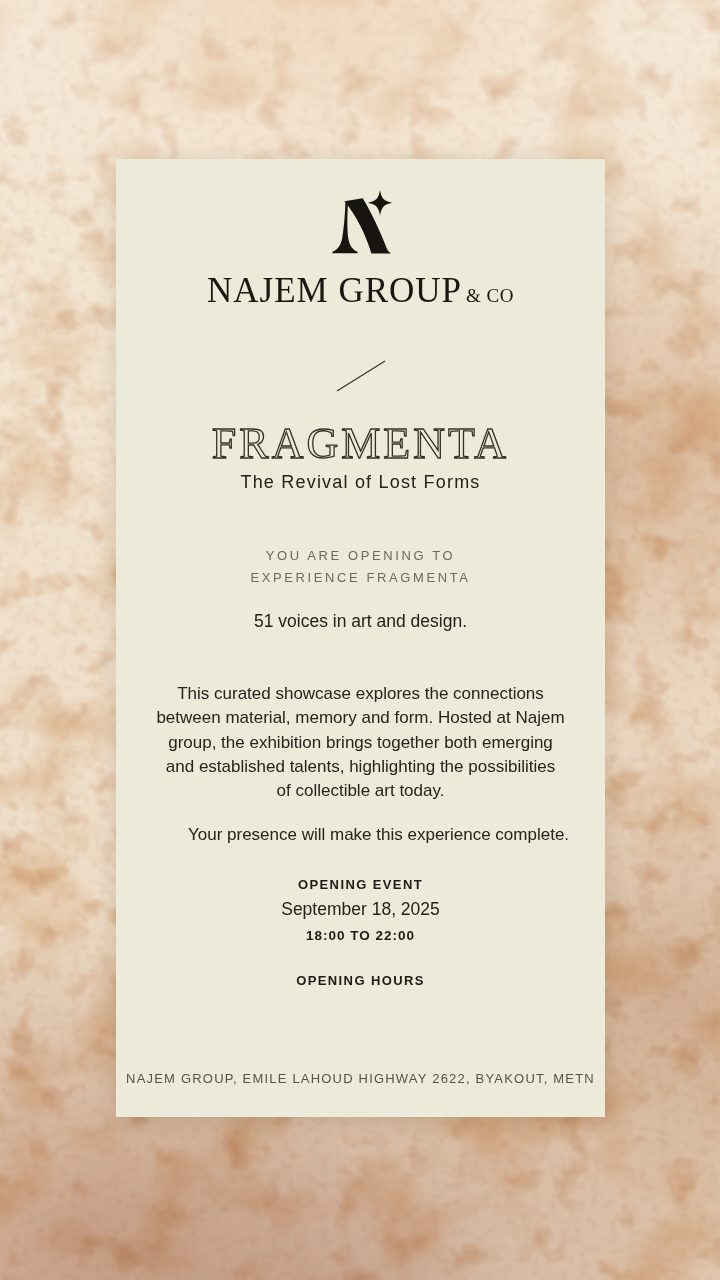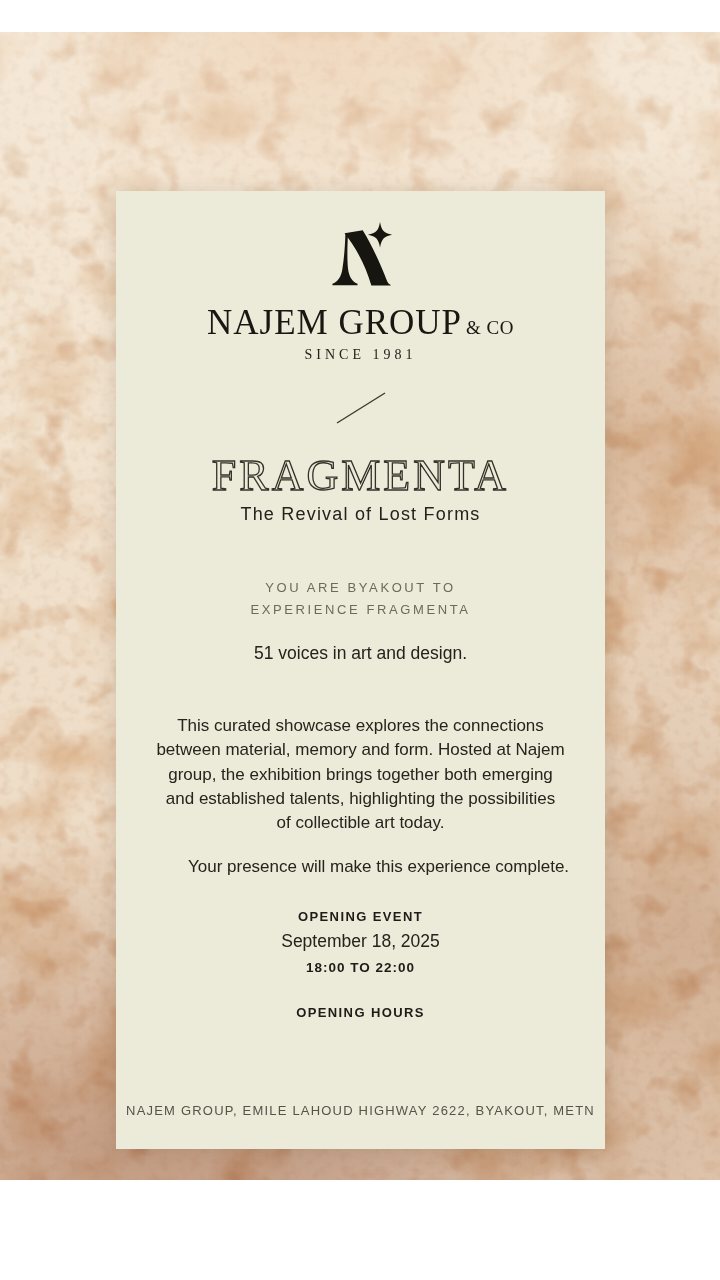--- a/index.html
+++ b/index.html
@@ -1,19 +1,19 @@
 <!DOCTYPE html>
 <html><head>
 <meta charset="utf-8">
 <style>
   * { margin: 0; padding: 0; box-sizing: border-box; }
   html, body { width: 720px; height: 1280px; }
   body { font-family: "Liberation Sans", sans-serif; overflow: hidden; }
 
-  .stage { position: relative; width: 720px; height: 1148px; overflow: hidden; background: #fca5a5; margin-top: 32px; }
+  .stage { position: relative; width: 720px; height: 1280px; overflow: hidden; background: #fca5a5; }
 
   .bg-texture { position: absolute; inset: 0; z-index: 0; display: block; }
 
   .bg-tint {
     position: absolute; inset: 0; z-index: 1; pointer-events: none;
     background:
       radial-gradient(430px 430px at 88% 36%, rgba(168,98,48,0.32), rgba(168,98,48,0) 70%),
       radial-gradient(520px 420px at 94% 78%, rgba(150,85,45,0.30), rgba(150,85,45,0) 72%),
       radial-gradient(620px 440px at 12% 96%, rgba(148,84,52,0.32), rgba(148,84,52,0) 72%),
       radial-gradient(560px 360px at 45% 104%, rgba(140,90,80,0.26), rgba(140,90,80,0) 70%),
@@ -112,34 +112,33 @@
         <path d="M31 13 L52 9.5 C61 24 72 47 80 68 C81 70.5 82.5 72 84.5 73 L84.5 73.5 L62 73.5
                  C55.5 51 44 29 31 13 Z"></path>
 
         <path d="M72 0 C73.8 10 76.5 12.8 86 14.8 C76.5 16.8 73.8 19.6 72 29.6
                  C70.2 19.6 67.5 16.8 58 14.8 C67.5 12.8 70.2 10 72 0 Z"></path>
       </svg>
     </div>
 
     <h1 class="abs brand"><span>NAJEM GROUP</span><span class="brand-suffix">&amp; CO</span></h1>
 
-    <div class="abs since">SINCE 1981</div>
 
     <div class="abs slash">
       <svg viewBox="0 0 54 36" aria-hidden="true">
         <line x1="3" y1="33" x2="51" y2="3" stroke="#3A392F" stroke-width="1.4"></line>
       </svg>
     </div>
 
     <h2 class="abs title">FRAGMENTA</h2>
 
     <div class="abs subtitle">The Revival of Lost Forms</div>
 
     <div class="abs invite">
-      <div class="line">YOU ARE BYAKOUT TO</div>
+      <div class="line">YOU ARE OPENING TO</div>
       <div class="line">EXPERIENCE FRAGMENTA</div>
     </div>
 
     <div class="abs feature">
       <div class="line">51 voices in art and design.</div>
     </div>
 
     <div class="abs description">
       <div class="line">This curated showcase explores the connections</div>
       <div class="line">between material, memory and form. Hosted at Najem</div>

